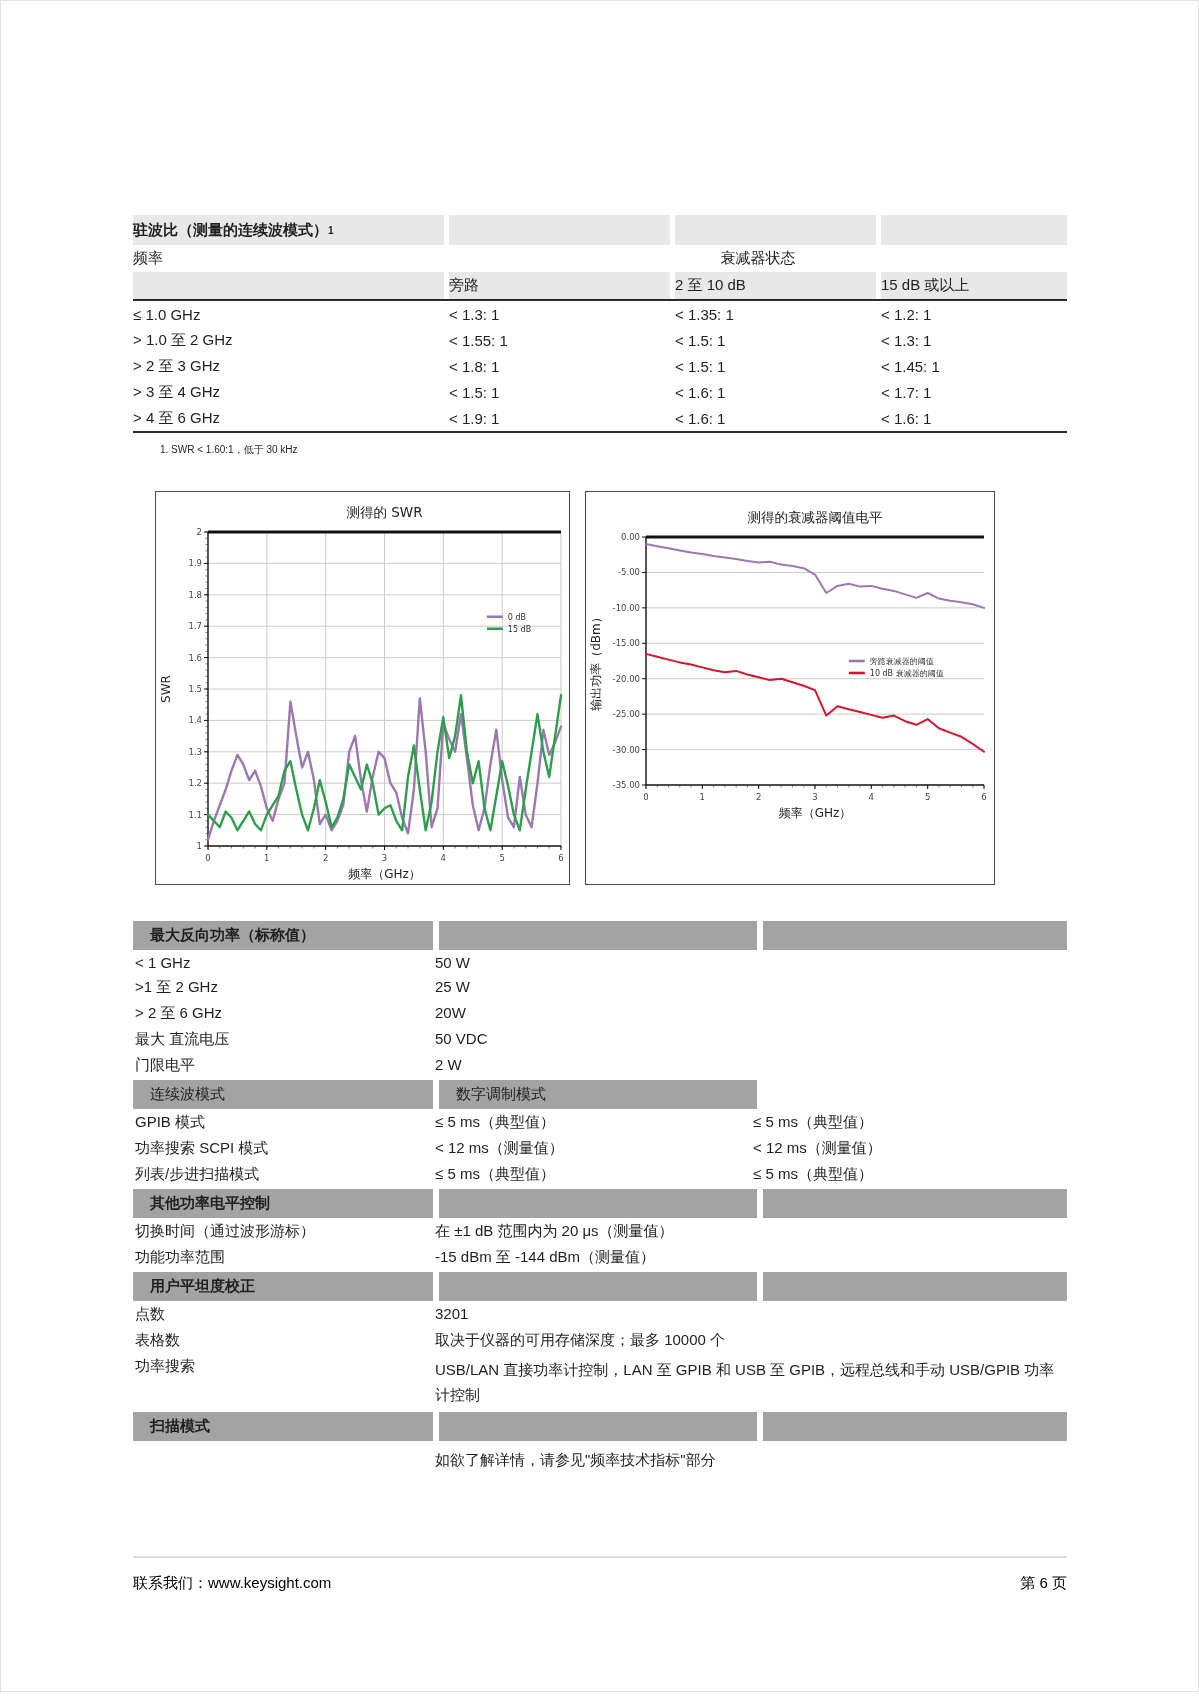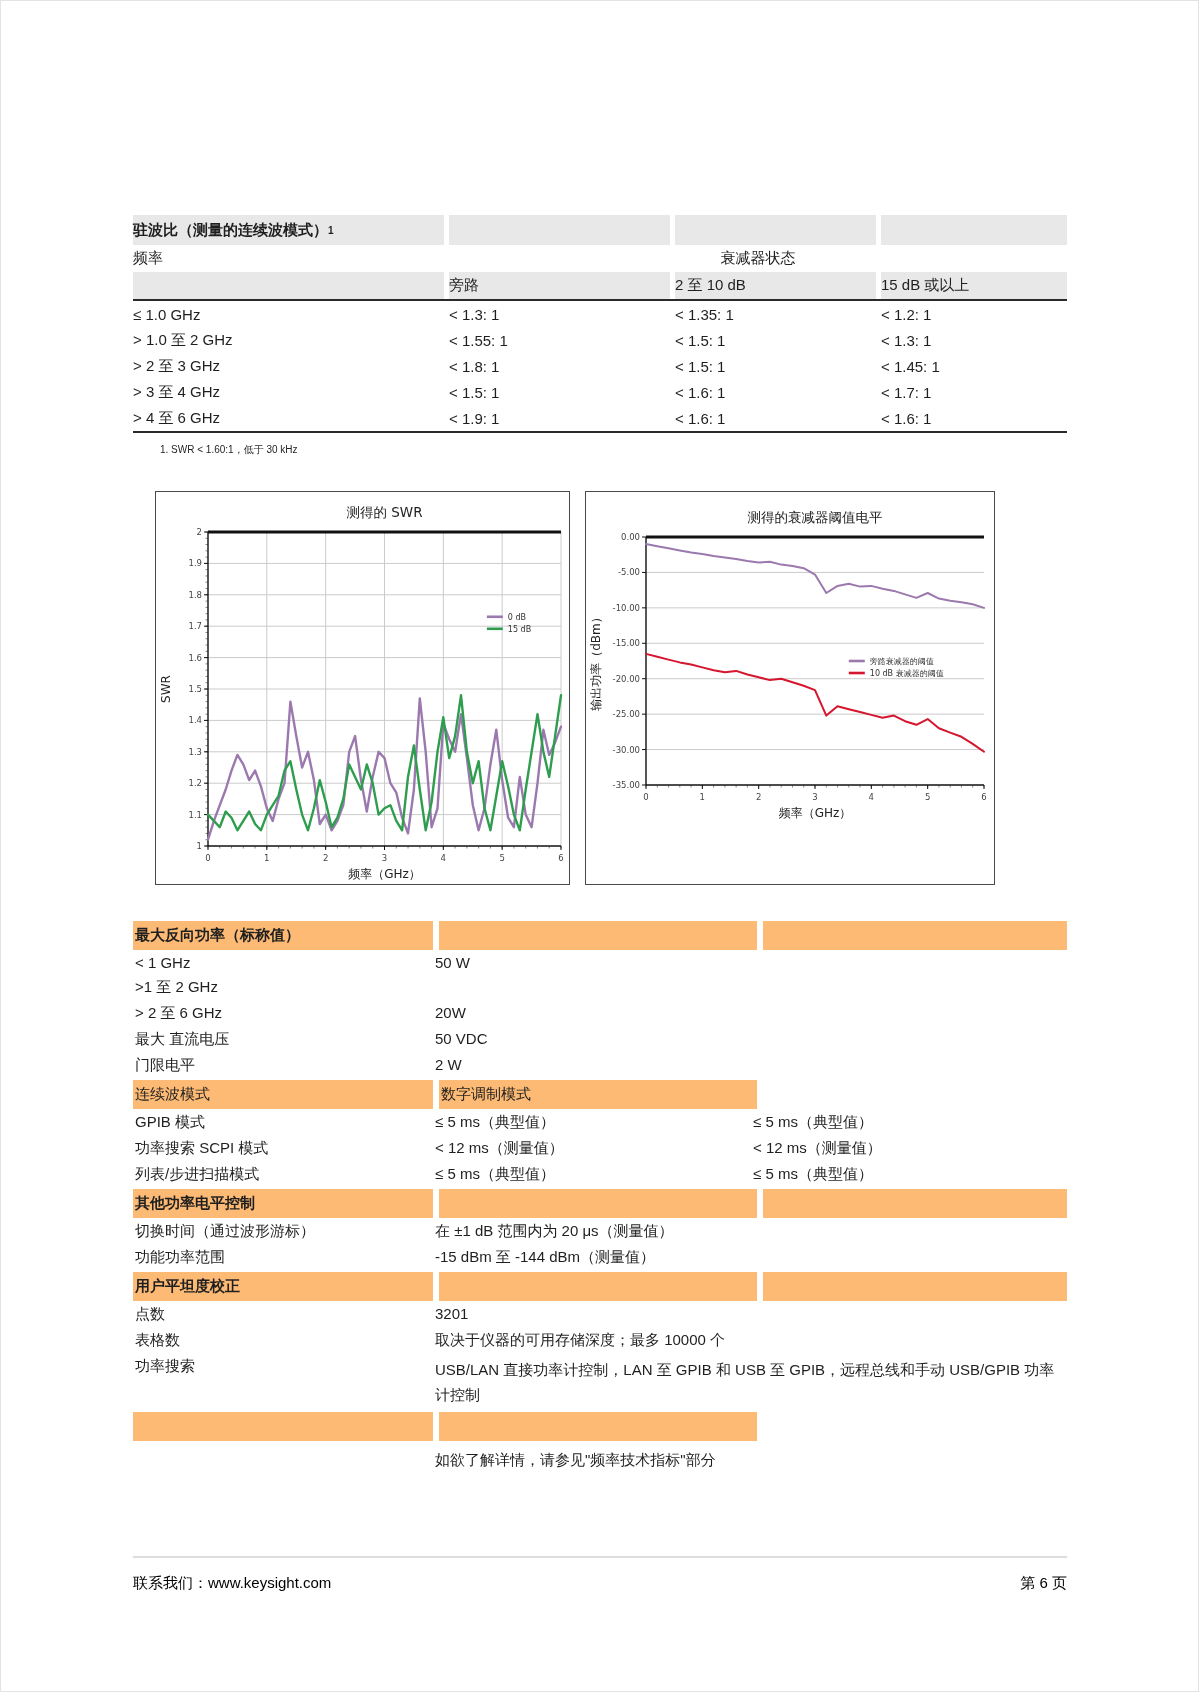--- a/index.html
+++ b/index.html
@@ -24,21 +24,21 @@
   
   .charts{display:flex;gap:15px;margin-top:34px;margin-left:22px;}
   .chartbox{border:1px solid #4a4a4a;background:#fff;}
   svg text{font-family:"DejaVu Sans","Liberation Sans",sans-serif;}
   .tk{font-size:8.5px;fill:#454545;}
   .ct{font-size:13.5px;fill:#222;}
   .ax{font-size:12px;fill:#222;}
   .lg{font-size:8px;fill:#333;}
   
   .secband{display:grid;grid-template-columns:300px 318px 1fr;column-gap:6px;height:29px;margin-top:2px;}
-  .secband .cell{background:#fdba74;display:flex;align-items:center;padding-left:2px;}
+  .secband .cell{background:#a3a3a3;display:flex;align-items:center;padding-left:17px;}
   .srow2{display:grid;grid-template-columns:300px 1fr;padding:4px 0 3px 2px;}
   .srow3{display:grid;grid-template-columns:300px 318px 1fr;padding:4px 0 3px 2px;}
   .sections{margin-top:36px;}
   
   .footer{position:absolute;left:133px;width:934px;top:1556px;border-top:2px solid #ddd;
           display:flex;justify-content:space-between;padding-top:16px;
           color:#000000;font-size:15px;}
 </style>
 </head>
 <body>
@@ -340,20 +340,21 @@
         <div class="cell fs15 bold">最大反向功率（标称值）</div>
         <div class="cell"></div>
         <div class="cell"></div>
       </div>
       <div class="srow2 fs15">
         <div>&lt; 1 GHz</div>
         <div>50 W</div>
       </div>
       <div class="srow2 fs15">
         <div>&gt;1 至 2 GHz</div>
+        <div>25 W</div>
       </div>
       <div class="srow2 fs15">
         <div>&gt; 2 至 6 GHz</div>
         <div>20W</div>
       </div>
       <div class="srow2 fs15">
         <div>最大 直流电压</div>
         <div>50 VDC</div>
       </div>
       <div class="srow2 fs15">
@@ -407,20 +408,21 @@
       <div class="srow2 fs15">
         <div>表格数</div>
         <div>取决于仪器的可用存储深度；最多 10000 个</div>
       </div>
       <div class="srow2 fs15">
         <div>功率搜索</div>
         <div style="line-height:25px;">USB/LAN 直接功率计控制，LAN 至 GPIB 和 USB 至 GPIB，远程总线和手动 USB/GPIB 功率计控制</div>
       </div>
 
       <div class="secband">
+        <div class="cell fs15 bold">扫描模式</div>
         <div class="cell"></div>
         <div class="cell"></div>
       </div>
       <div class="srow2 fs15" style="padding-top:10px;">
         <div></div>
         <div>如欲了解详情，请参见"频率技术指标"部分</div>
       </div>
 
     </div>
   </div>

